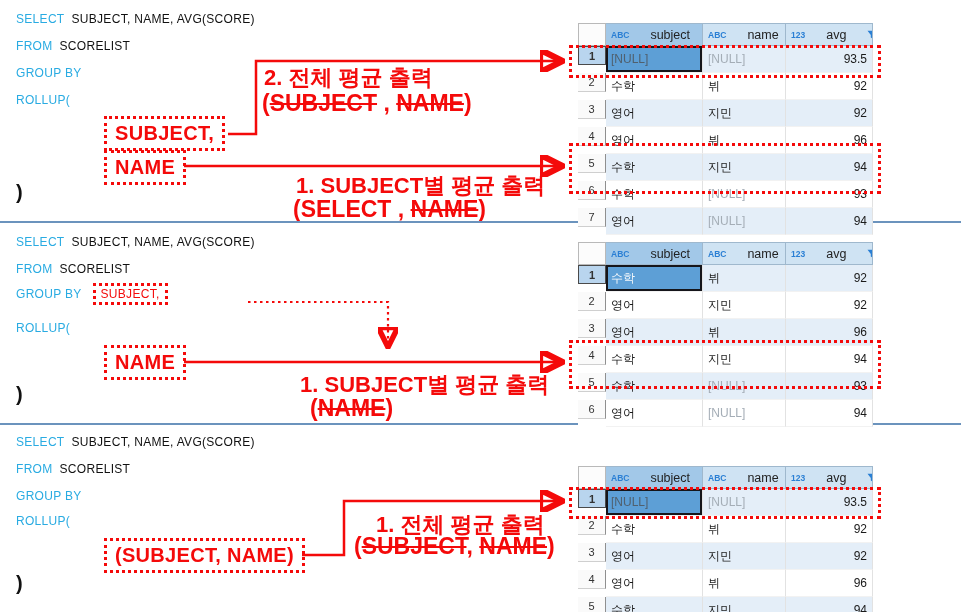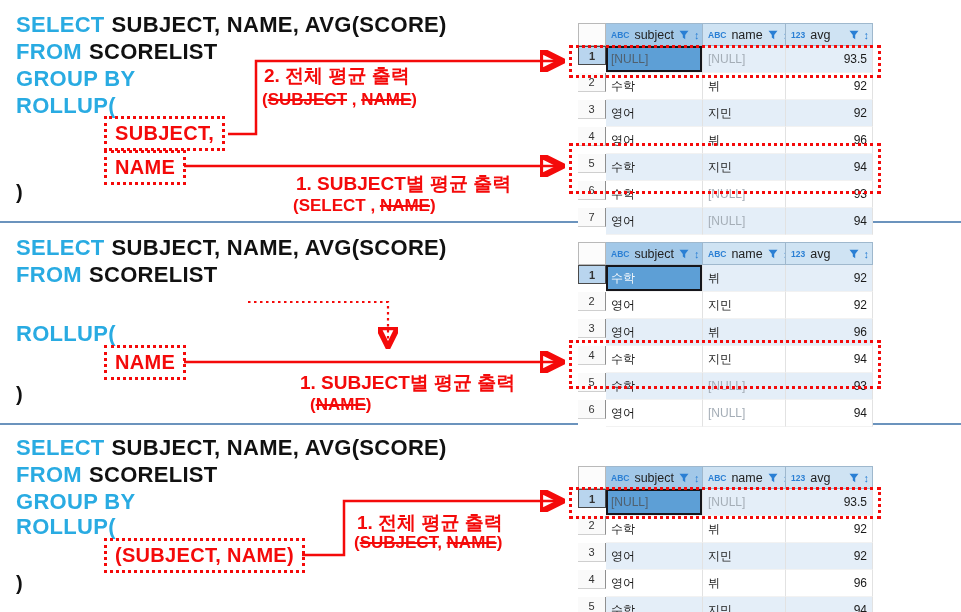--- a/index.html
+++ b/index.html
@@ -1,37 +1,37 @@
 <!DOCTYPE html>
 <html style="--keyword: #29abe2; --code_text: #111111; --annotation_red: #f40a0a; --separator: #6b93bd; --header_bg: #cfe3f3; --header_bg_selected: #a2c8e8; --row_stripe: #e4eef8; --selected_cell_bg: #5d9fd6; --null_text: #a4adb6; --icon_blue: #2a7fd4;"><head>
 <meta charset="utf-8">
 <style>
   html,body{margin:0;padding:0;background:#fff;}
   #page{position:relative;width:961px;height:612px;background:#fff;overflow:hidden;
         font-family:"Liberation Sans","DejaVu Sans",sans-serif;}
   .sep{position:absolute;left:0;width:961px;height:2px;background:var(--separator);}
   
-  .code-line{position:absolute;left:16px;font-size:22px;font-weight:bold;color:var(--code_text);
+  .code-line{position:absolute;left:16px;font-size:12px;font-weight:normal;color:var(--code_text);
              white-space:pre;letter-spacing:0.3px;}
   .code-line .kw{color:var(--keyword);margin-right:7px;}
   .inline-box{border:3px dotted var(--annotation_red);color:var(--annotation_red);
               padding:1px 5px;margin-left:4px;}
   .arg-box{position:absolute;border:3px dotted var(--annotation_red);color:var(--annotation_red);
            font-size:20px;font-weight:bold;padding:3px 8px;white-space:nowrap;letter-spacing:0.3px;}
   .close-paren{position:absolute;left:16px;font-size:20px;font-weight:bold;color:var(--code_text);}
   
-  .ann-title{position:absolute;color:var(--annotation_red);font-weight:bold;font-size:19px;white-space:nowrap;}
-  .ann-sub{position:absolute;color:var(--annotation_red);font-weight:bold;font-size:17px;white-space:nowrap;}
+  .ann-title{position:absolute;color:var(--annotation_red);font-weight:bold;font-size:22px;white-space:nowrap;}
+  .ann-sub{position:absolute;color:var(--annotation_red);font-weight:bold;font-size:23px;white-space:nowrap;}
   .strike{text-decoration:line-through;text-decoration-thickness:2px;}
   
   .grid{position:absolute;display:grid;grid-template-columns:28px 97px 83px 87px;
         background:#fff;color:#1a1a1a;}
   .corner{height:23px;box-sizing:border-box;background:#fcfcfc;border:1px solid #b9b9b9;}
   .hc{height:23px;box-sizing:border-box;background:var(--header_bg);border:1px solid #9fb8cd;border-left:none;
-      display:flex;align-items:center;gap:5px;padding:0 3px 0 5px;overflow:hidden;}
+      display:flex;align-items:center;gap:21px;padding:0 3px 0 5px;overflow:hidden;}
   .hc.sel{background:var(--header_bg_selected);}
   .type-ico{color:var(--icon_blue);font-weight:bold;font-size:8.5px;letter-spacing:0;}
   .hlabel{font-size:12.5px;color:#222;flex:1;}
   .funnel{display:flex;align-items:center;color:var(--icon_blue);}
   .updown{color:var(--icon_blue);font-weight:bold;font-size:11px;}
   .numc{height:19px;box-sizing:border-box;background:#fafafa;border-right:1px solid #8f8f8f;
         border-bottom:1px solid #cfcfcf;font-size:11px;color:#333;
         display:flex;align-items:center;justify-content:center;}
   .numc.cur{background:#b9d5ee;font-weight:bold;border:1px solid #4a4a4a;}
   .dc{height:19px;box-sizing:border-box;padding:13px 5px;display:flex;align-items:center;
@@ -60,34 +60,35 @@
   <div class="arg-box" style="left:104px;top:150px">NAME</div>
   <div class="close-paren" style="top:181px">)</div>
   <div class="ann-title" style="left:264px;top:63px">2. 전체 평균 출력</div>
   <div class="ann-sub" style="left:262px;top:90px"><span>(</span><span class="strike">SUBJECT</span><span> , </span><span class="strike">NAME</span><span>)</span></div>
   <div class="ann-title" style="left:296px;top:171px">1. SUBJECT별 평균 출력</div>
   <div class="ann-sub" style="left:293px;top:196px"><span>(SELECT</span><span> , </span><span class="strike">NAME</span><span>)</span></div>
   <div class="sep" style="top:221px"></div>
 
   <div class="code-line" style="top:235px"><span class="kw">SELECT</span><span>SUBJECT, NAME, AVG(SCORE)</span></div>
   <div class="code-line" style="top:262px"><span class="kw">FROM</span><span>SCORELIST</span></div>
+  <div class="code-line" style="top:287px"><span class="kw">GROUP BY</span><span class="inline-box">SUBJECT,</span></div>
   <div class="code-line" style="top:321px"><span class="kw">ROLLUP(</span></div>
   <div class="arg-box" style="left:104px;top:345px">NAME</div>
   <div class="close-paren" style="top:383px">)</div>
   <div class="ann-title" style="left:300px;top:370px">1. SUBJECT별 평균 출력</div>
   <div class="ann-sub" style="left:310px;top:395px"><span>(</span><span class="strike">NAME</span><span>)</span></div>
   <div class="sep" style="top:423px"></div>
 
   <div class="code-line" style="top:435px"><span class="kw">SELECT</span><span>SUBJECT, NAME, AVG(SCORE)</span></div>
   <div class="code-line" style="top:462px"><span class="kw">FROM</span><span>SCORELIST</span></div>
   <div class="code-line" style="top:489px"><span class="kw">GROUP BY</span></div>
   <div class="code-line" style="top:514px"><span class="kw">ROLLUP(</span></div>
   <div class="arg-box" style="left:104px;top:538px">(SUBJECT, NAME)</div>
   <div class="close-paren" style="top:572px">)</div>
-  <div class="ann-title" style="left:357px;top:510px">1. 전체 평균 출력</div>
+  <div class="ann-title" style="left:376px;top:510px">1. 전체 평균 출력</div>
   <div class="ann-sub" style="left:354px;top:533px"><span>(</span><span class="strike">SUBJECT</span><span>, </span><span class="strike">NAME</span><span>)</span></div>
 
   <div class="grid" style="left:578px;top:23px">
       <div class="corner"></div>
       <div class="hc sel">
         <div class="type-ico">ABC</div>
         <div class="hlabel">subject</div>
         <div class="funnel">
           <svg width="10" height="10" viewBox="0 0 10 10">
             <path d="M0.5 0.8h9L6.2 5v4.2L3.8 7.4V5z" fill="currentColor"></path>

